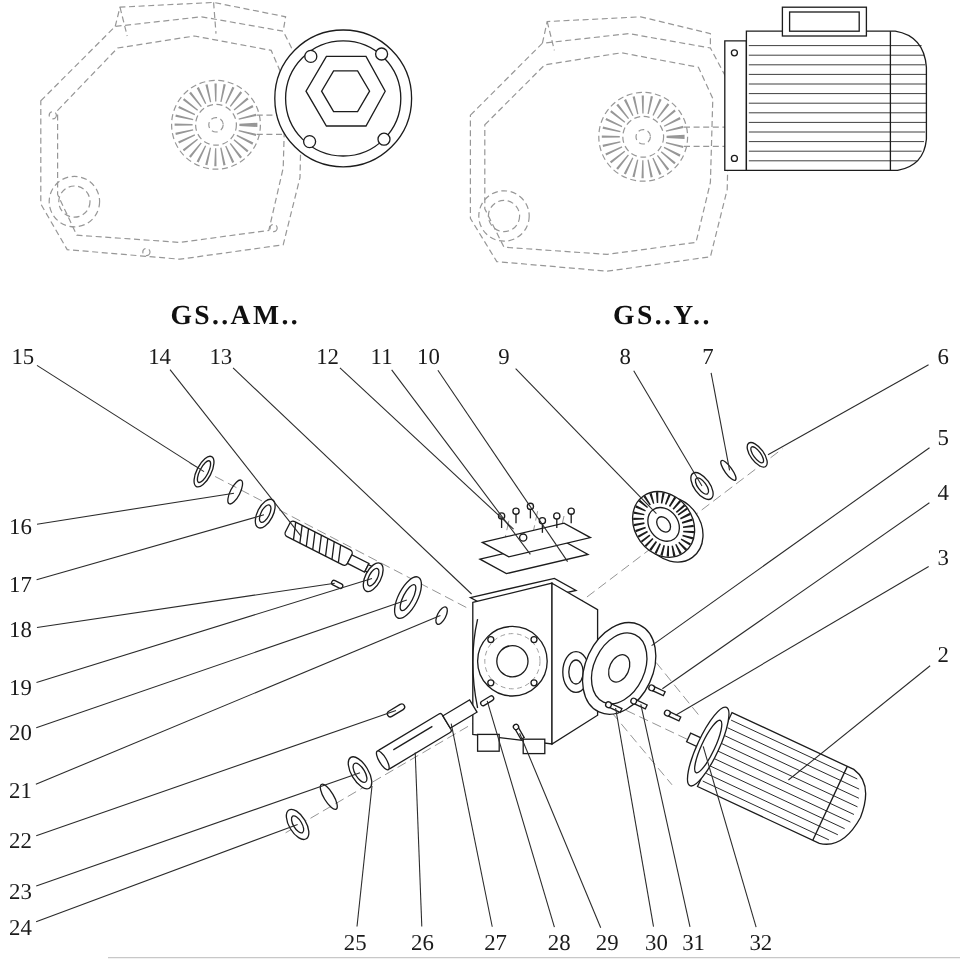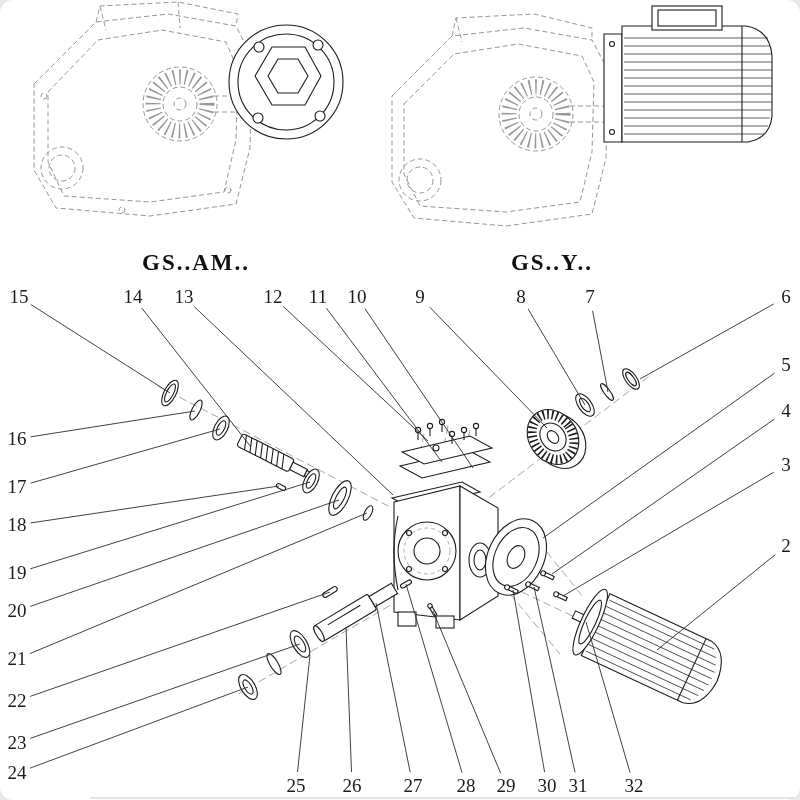--- a/index.html
+++ b/index.html
@@ -1,18 +1,18 @@
 <!DOCTYPE html>
 <html style="--bg: #ffffff; --line: #1c1c1c; --ghost: #979797;"><head>
 <meta charset="utf-8">
 <style>
   html,body{margin:0;padding:0;background:#e8e8e8;}
   .canvas{
     position:relative;width:800px;height:800px;background:var(--bg,#fff);
-    overflow:hidden;font-family:"Liberation Serif",serif;border-radius:13px;
+    overflow:hidden;font-family:"Liberation Serif",serif;
   }
   svg{position:absolute;left:0;top:0;}
   
   .ghost{stroke:var(--ghost,#979797);fill:none;stroke-width:1;stroke-dasharray:5 3;}
   .ghost .hatch{stroke-width:15;stroke-dasharray:1.5 4.5;}
   
   .solid{stroke:var(--line,#1c1c1c);stroke-width:1.1;fill:#fff;}
   .solid .nf{fill:none;}
   .solid .thin{stroke-width:0.7;fill:none;}
   .axis{stroke:#8f8f8f;stroke-width:0.8;stroke-dasharray:8 4;fill:none;}

